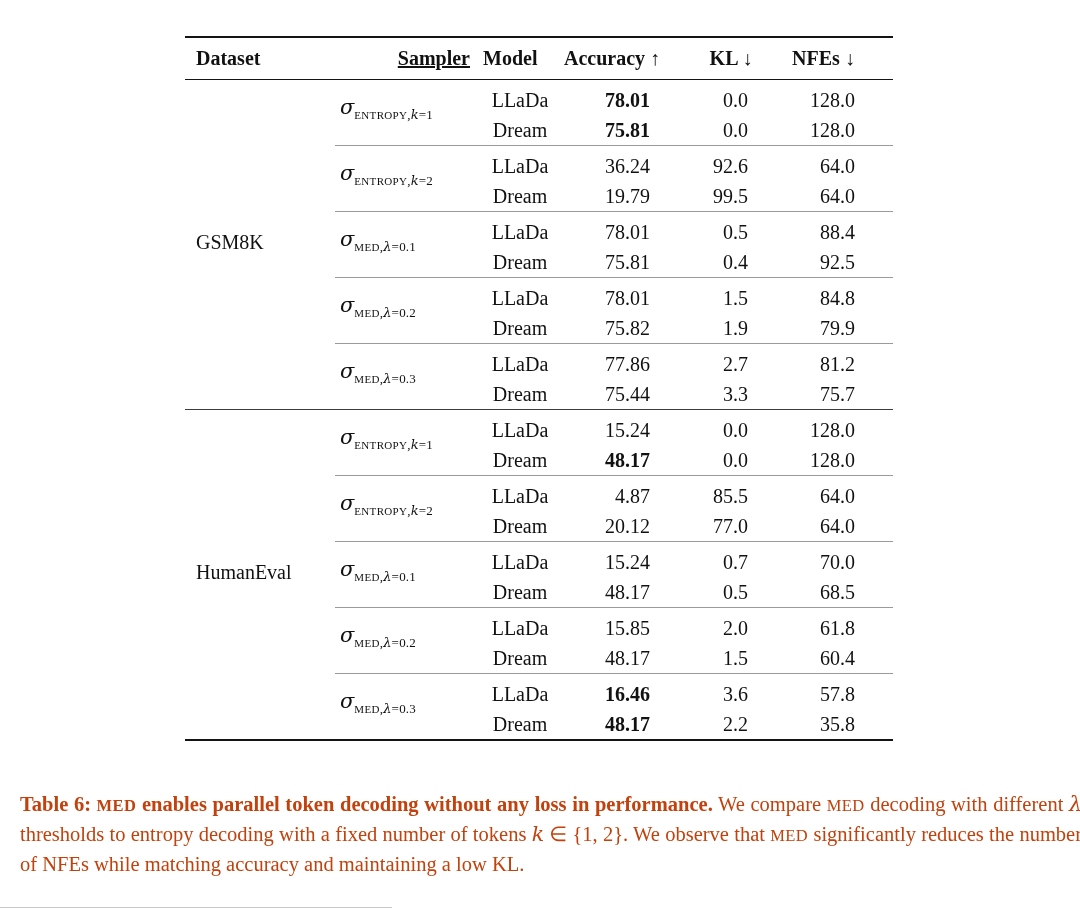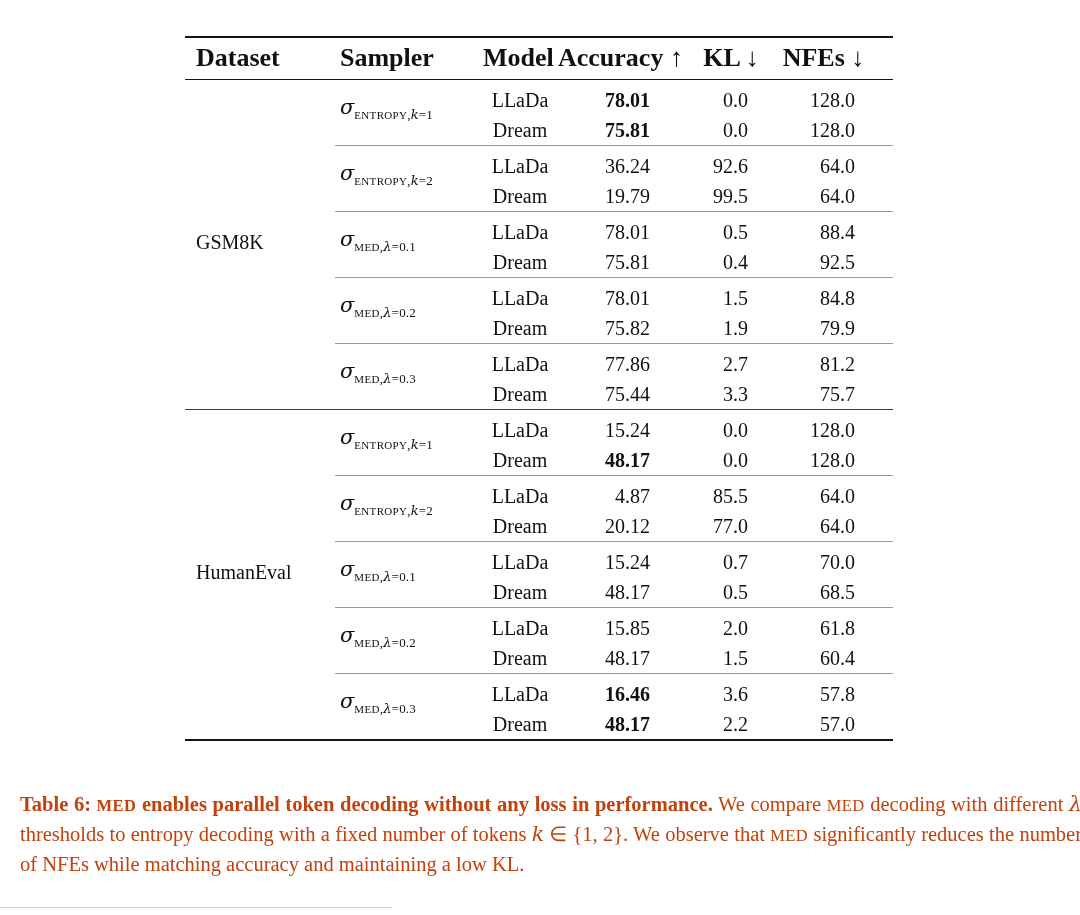--- a/index.html
+++ b/index.html
@@ -7,26 +7,26 @@
     position: relative; width: 1080px; height: 915px; overflow: hidden;
     background: #ffffff; color: #111111;
     font-family: "Liberation Serif", serif;
   }
   .tablewrap { position: absolute; top: 36px; left: 185px; }
   table.results {
     border-collapse: collapse; table-layout: fixed; width: 708px;
     border-top: 2.5px solid #141414; border-bottom: 2.5px solid #141414;
   }
   th {
-    font-weight: 700; font-size: 26px; line-height: 24px;
+    font-weight: 700; font-size: 20px; line-height: 24px;
     padding: 8px 0 9px 0; border-bottom: 1.6px solid #141414;
     white-space: nowrap;
   }
   th.c0 { text-align: left; padding-left: 11px; }
-  th.c1 { text-align: left; padding-left: 5px; }
+  th.c1 { text-align: right; padding-left: 5px; text-decoration: underline; }
   th.c2 { text-align: left; padding-left: 13px; }
   th.c3 { text-align: center; padding-right: 34px; }
   th.c4 { padding-right: 10px; }
   th.c5 { text-align: center; padding-right: 18px; }
   td { font-size: 20px; line-height: 28px; white-space: nowrap; }
   tr.r0 td { padding-top: 6px; }
   tr.r1 td { }
   td.c2 { text-align: center; padding-left: 13px; }
   td.c3 { text-align: right; padding-right: 50px; }
   td.c4 { text-align: right; padding-right: 24px; }
@@ -197,20 +197,20 @@
             <td rowspan="2" class="c1 sampler-cell"><span class="sigma">σ</span><span class="sub"><span class="sub-sc">MED</span>,<span class="var">λ</span>=0.3</span></td>
             <td class="c2">LLaDa</td>
             <td class="c3 bold">16.46</td>
             <td class="c4">3.6</td>
             <td class="c5">57.8</td>
           </tr>
           <tr class="r1">
             <td class="c2">Dream</td>
             <td class="c3 bold">48.17</td>
             <td class="c4">2.2</td>
-            <td class="c5">57.0</td>
+            <td class="c5">35.8</td>
           </tr>
         </tbody>
     </table>
   </div>
   <p class="caption" id="caption"><span class="b">Table 6: </span><span class="b sc">MED</span><span class="b"> enables parallel token decoding without any loss in performance.</span><span> We compare </span><span class="sc">MED</span><span> decoding with different </span><span class="i">λ</span><span> thresholds to entropy decoding with a fixed number of tokens </span><span class="i">k</span><span> ∈ {1, 2}. We observe that </span><span class="sc">MED</span><span> significantly reduces the number of NFEs while matching accuracy and maintaining a low KL.</span></p>
   <div class="frag-line"></div>
 </div>
 
 </body></html>

